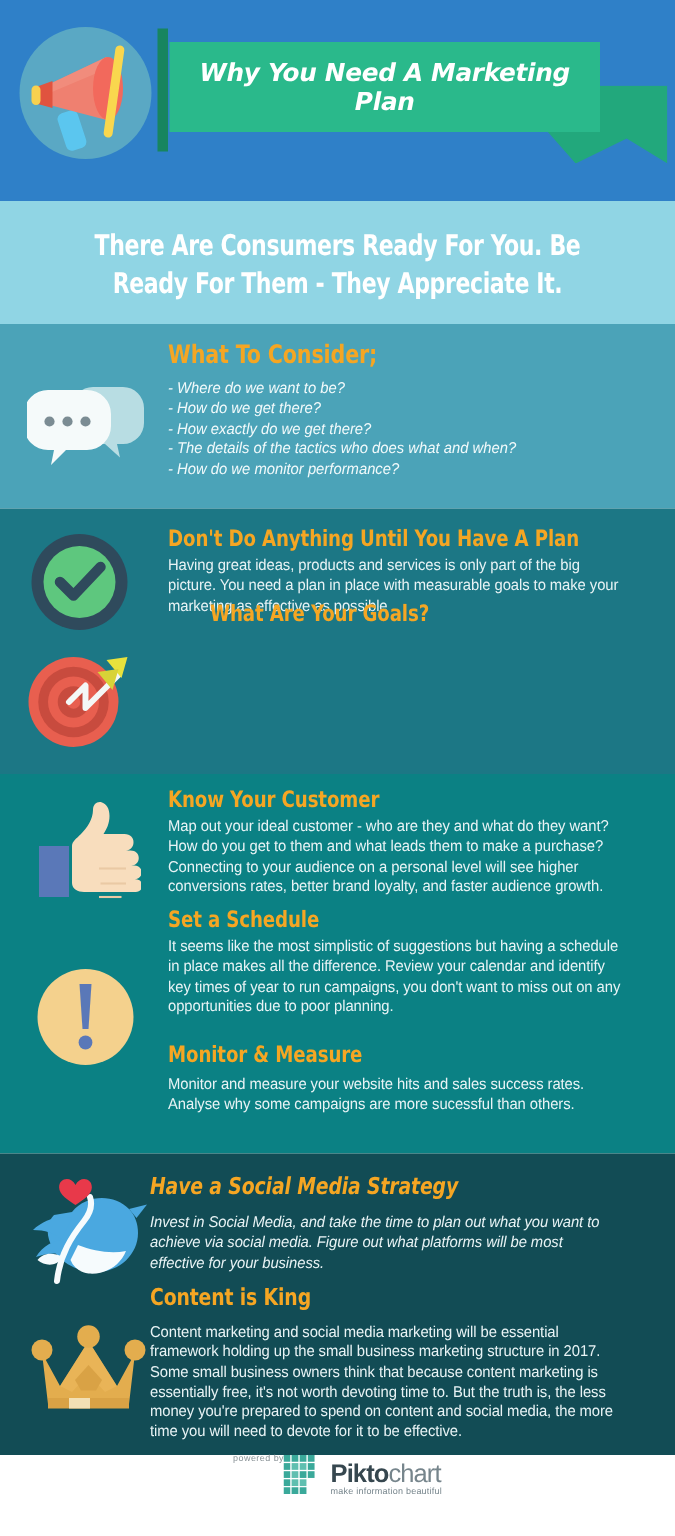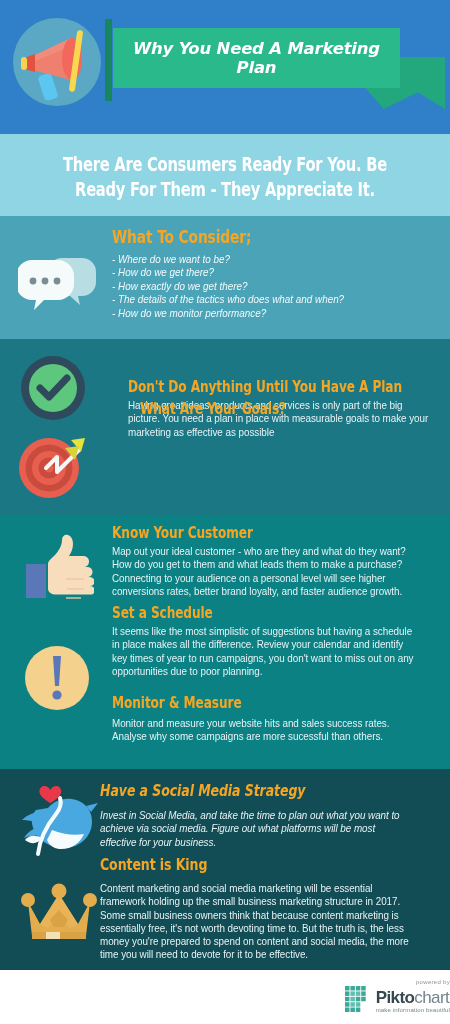--- a/index.html
+++ b/index.html
@@ -107,22 +107,22 @@
     font-family: "Liberation Sans", sans-serif;
     transform: scaleX(0.95);
     transform-origin: left top;
     white-space: nowrap;
   }
 
   
   .footer-inner {
     position: absolute;
     left: 0; top: 970px; width: 450px; height: 54px;
-    display: flex; flex-direction: column;
-    align-items: flex-end; justify-content: center;
+    display: flex; flex-direction: row;
+    align-items: flex-start; justify-content: center;
     background: #ffffff;
   }
   .powered {
     color: #8a9397;
     font-size: 6px;
     letter-spacing: 0.3px;
     font-family: "Liberation Sans", sans-serif;
     margin-bottom: 1px;
   }
   .logo-row { display: flex; align-items: center; }
@@ -201,21 +201,21 @@
     </ul>
   </div>
 
   <div style="position:absolute;left:20px;top:355px;width:66px;height:66px;">
     <svg width="66" height="66" viewBox="0 0 66 66">
       <circle cx="33" cy="33" r="32" fill="#2f4a5c"></circle>
       <circle cx="33" cy="33" r="24" fill="#5ec77e"></circle>
       <path d="M20 33 L29 42 L47 23" stroke="#2f4a5c" stroke-width="7" fill="none" stroke-linecap="round" stroke-linejoin="round"></path>
     </svg>
   </div>
-  <div class="row-text" style="left:128px;top:350px;width:322px;margin-top:28px;">
+  <div class="row-text" style="left:112px;top:350px;width:322px;">
     <div class="heading">Don't Do Anything Until You Have A Plan</div>
     <div class="body" style="margin-top:3px;width:318px;">Having great ideas, products and services is only part of the big picture. You need a plan in place  with measurable goals to make your marketing as effective as possible</div>
   </div>
 
   <div style="position:absolute;left:15px;top:428px;width:78px;height:74px;">
     <svg width="78" height="74" viewBox="0 0 78 74">
       <circle cx="34" cy="40" r="30" fill="#e85f4f"></circle>
       <circle cx="34" cy="40" r="23.5" fill="#c84b3e"></circle>
       <circle cx="34" cy="40" r="17" fill="#e85f4f"></circle>
       <circle cx="34" cy="40" r="10.5" fill="#c84b3e"></circle>

